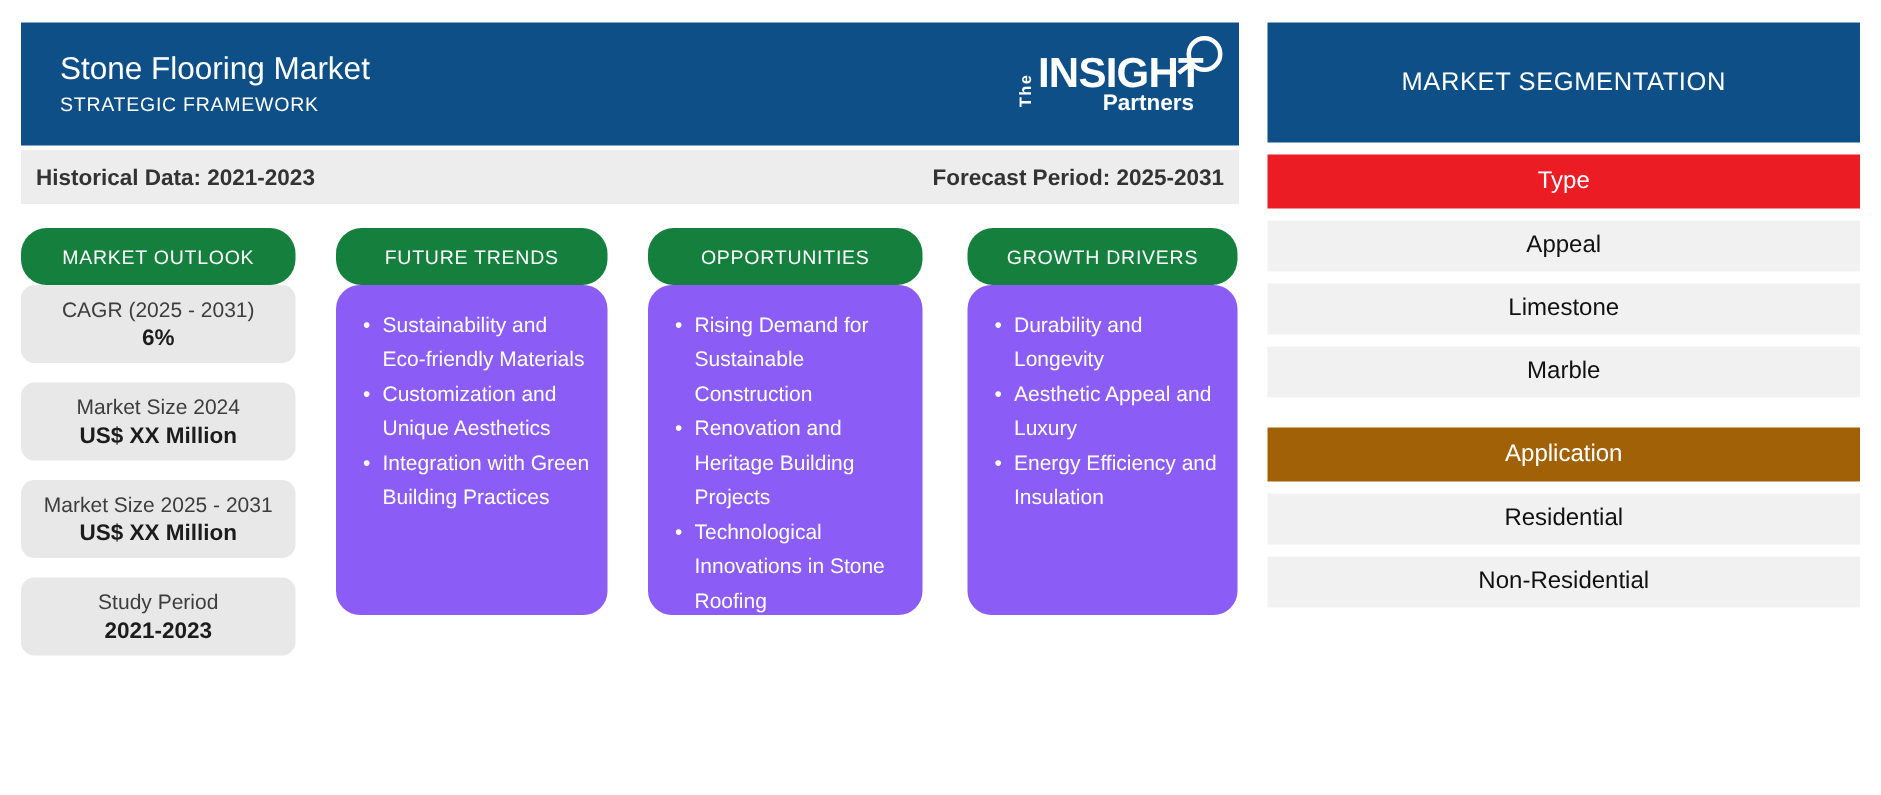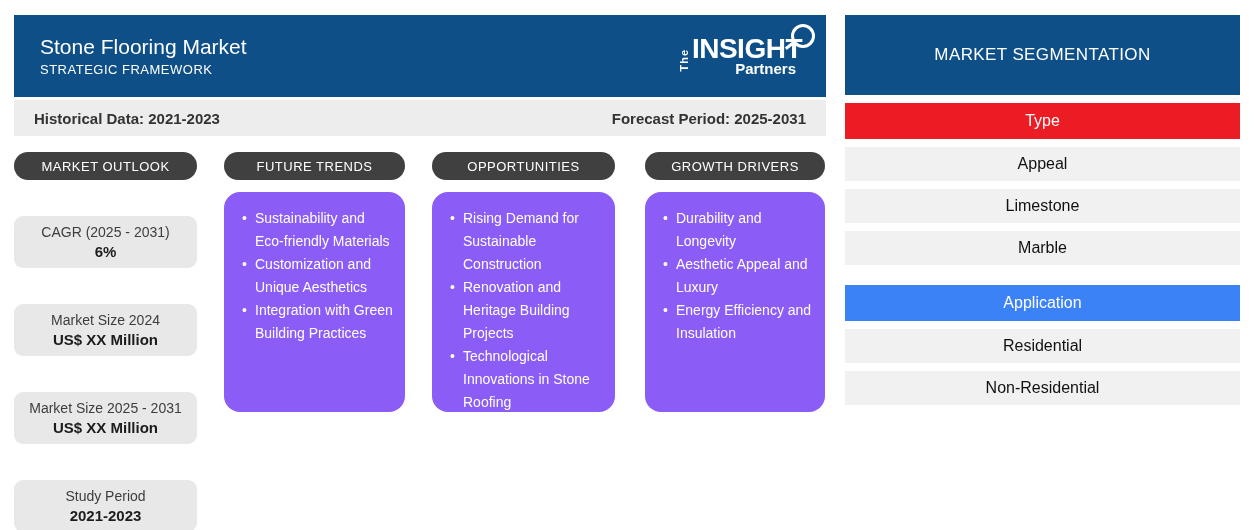--- a/index.html
+++ b/index.html
@@ -34,41 +34,40 @@
   }
   .logo-lens::after {
     content:""; position:absolute; width:3px; height:12px; background:#ffffff;
     left:-5px; top:12px; transform:rotate(52deg);
   }
 
   
   .period-bar {
     position:absolute; left:14px; top:100px; width:812px; height:36px;
     background:#EDEDED; display:flex; justify-content:space-between; align-items:center;
-    padding:0 20px; box-sizing:border-box; font-weight:bold; font-size:15px; color:#333333;
+    padding:0 10px; box-sizing:border-box; font-weight:bold; font-size:15px; color:#333333;
   }
 
   
   .col { position:absolute; top:152px; }
   .col-1 { left:14px;  width:183px; }
   .col-2 { left:224px; width:181px; }
   .col-3 { left:432px; width:183px; }
   .col-4 { left:629px; width:180px;padding-left:16px; }
 
   .pill {
-    height:28px; border-radius:17px; background:#404040; color:#ffffff;
+    height:38px; border-radius:17px; background:#15803d; color:#ffffff;
     display:flex; align-items:center; justify-content:center;
-    font-size:13px; letter-spacing:0.5px; margin-bottom:12px;
+    font-size:13px; letter-spacing:0.5px; 
   }
 
   .stat-box {
     background:#E8E8E8; border-radius:9px; height:52px; margin-bottom:13px;
     display:flex; flex-direction:column; align-items:center; justify-content:center;
     text-align:center;
-    margin-top:36px;
   }
   .stat-label { font-size:14px; color:#3d3d3d; }
   .stat-value { font-size:15px; font-weight:bold; color:#1c1c1c; margin-top:3px; }
 
   .content-box {
     background:#8b5cf6; border-radius:16px; height:220px; color:#ffffff;
     padding:15px 10px 0 18px; box-sizing:border-box;
   }
   .content-box ul { list-style:none; margin:0; padding:0; font-size:14px; line-height:23px; }
   .content-box li { padding-left:13px; position:relative; }
@@ -80,21 +79,21 @@
     height:80px; background:#0E4F87; color:#ffffff; margin-bottom:5px;
     display:flex; align-items:center; justify-content:center;
     font-size:17px; letter-spacing:0.4px;
   }
   .seg-row {
     height:34px; margin-top:8px; display:flex; align-items:center; justify-content:center;
     font-size:16px;
   }
   .seg-group-header { height:36px; color:#ffffff; }
   .seg-type { background:#EC1C24; }
-  .seg-application { background:#3b82f6; margin-top:20px; }
+  .seg-application { background:#a16207; margin-top:20px; }
   .seg-item { background:#F1F1F1; color:#111111; }
 </style>
 </head>
 <body>
 
 <div id="stage">
 
   <div class="main-header">
     <div class="header-text">
       <div class="header-title">Stone Flooring Market</div>

